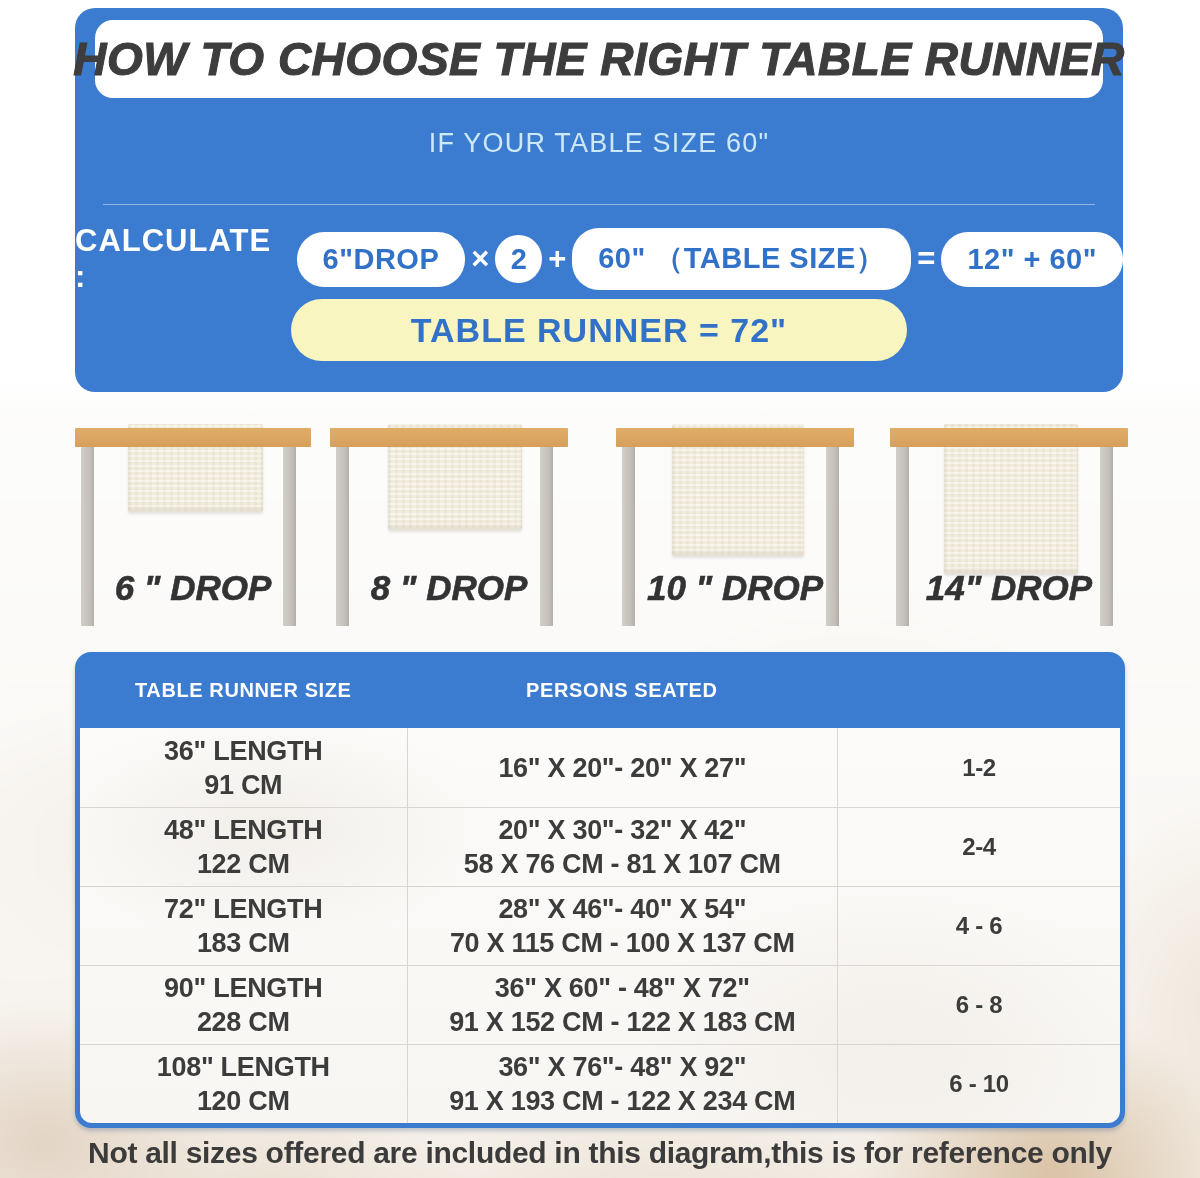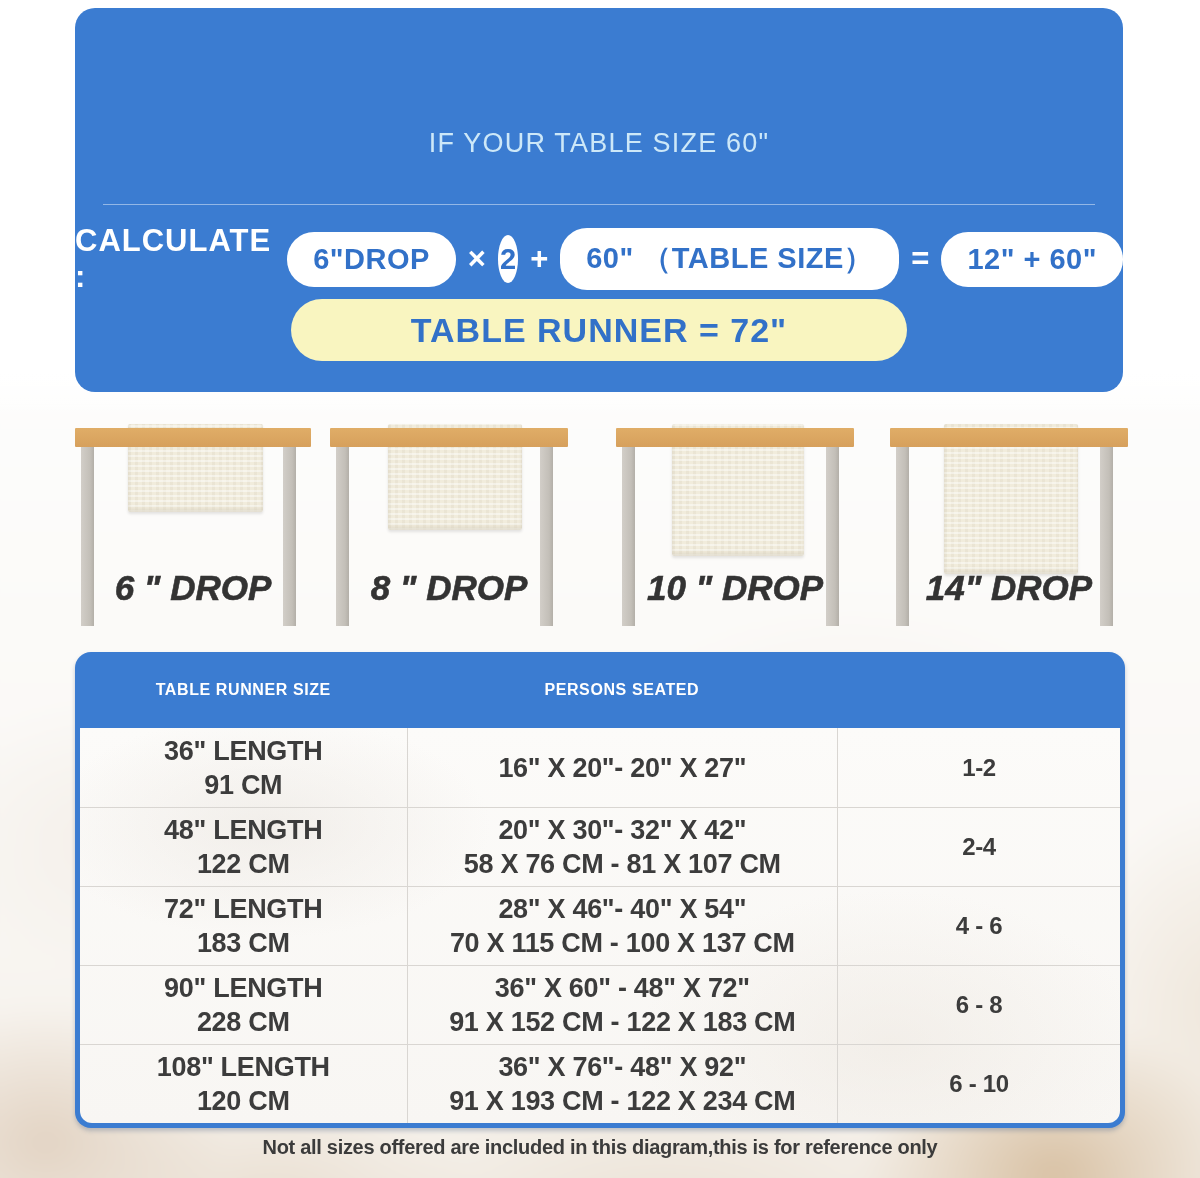--- a/index.html
+++ b/index.html
@@ -48,21 +48,21 @@
     position:absolute; top:116px; left:0; width:100%;
     text-align:center; color:#cde8f8; font-size:27px; letter-spacing:1.2px;
     line-height:39px; font-weight:normal;
   }
   .banner-divider {
     position:absolute; top:196px; left:28px; right:28px; height:1px;
     background:rgba(255,255,255,0.45);
   }
   .calc-row {
     position:absolute; top:224px; left:0; width:100%; height:54px;
-    display:flex; align-items:center; justify-content:center; gap:12px;
+    display:flex; align-items:center; justify-content:center; gap:6px;
   }
   .calc-label { color:#ffffff; font-weight:bold; font-size:31px; letter-spacing:1px; margin-right:4px; }
   .pill {
     background:#ffffff; color:#3271c8; font-weight:bold; font-size:29px;
     border-radius:27px; padding:11px 26px; white-space:nowrap; letter-spacing:0.5px;
   }
   .op { color:#ffffff; font-size:31px; font-weight:bold; }
   .circle {
     background:#ffffff; color:#3271c8; width:48px; height:48px; border-radius:50%;
     display:flex; align-items:center; justify-content:center;
@@ -111,21 +111,21 @@
 
   
   .size-table {
     position:absolute; left:75px; top:652px; width:1050px; height:476px;
     background:#3b7cd1; border-radius:16px; padding:0 5px 5px 5px;
     box-shadow:0 3px 4px rgba(90,110,140,0.35);
   }
   .st-header {
     height:76px; display:grid; grid-template-columns:31.4% 41.4% 27.2%;
     align-items:center; text-align:center;
-    color:#ffffff; font-weight:bold; font-size:16px; letter-spacing:0.6px;
+    color:#ffffff; font-weight:bold; font-size:20px; letter-spacing:0.6px;
   }
   .st-body {
     height:395px; border-radius:0 0 12px 12px; overflow:hidden;
     display:grid; grid-template-rows:repeat(5,1fr);
     background:
       radial-gradient(ellipse 320px 160px at 18% 25%, rgba(234,229,223,0.55), rgba(234,229,223,0) 70%),
       radial-gradient(ellipse 360px 220px at 78% 80%, rgba(236,230,222,0.5),  rgba(236,230,222,0) 70%),
       linear-gradient(180deg,#fcfbf9 0%,#f8f6f3 100%);
   }
   .st-row { display:grid; grid-template-columns:31.4% 41.4% 27.2%; }
@@ -134,30 +134,33 @@
     display:flex; flex-direction:column; align-items:center; justify-content:center;
     text-align:center; color:#3c3c3c; font-weight:bold; font-size:27px;
     line-height:34px; letter-spacing:-0.3px; white-space:nowrap;
   }
   .st-cell + .st-cell { border-left:1px solid #d9d6d2; }
   .persons { font-size:24px; }
 
   
   .footer-note {
     position:absolute; top:1136px; left:0; width:100%; text-align:center;
-    font-size:20px; font-weight:bold; color:#3b3b3b; letter-spacing:-0.3px;
+    font-size:30px; font-weight:bold; color:#3b3b3b; letter-spacing:-0.3px;
   }
 </style>
 </head>
 <body>
 
 <div class="bg-photo"></div>
 <div class="bg-fade"></div>
 
 <div class="banner">
+  <div class="title-box">
+    <div class="main-title">HOW TO CHOOSE THE RIGHT TABLE RUNNER</div>
+  </div>
   <div class="subtitle">
     <div>IF YOUR TABLE SIZE 60"</div>
   </div>
   <div class="banner-divider"></div>
   <div class="calc-row">
     <span class="calc-label">CALCULATE :</span>
     <span class="pill">6"DROP</span>
     <span class="op">×</span>
     <span class="circle">2</span>
     <span class="op">+</span>

